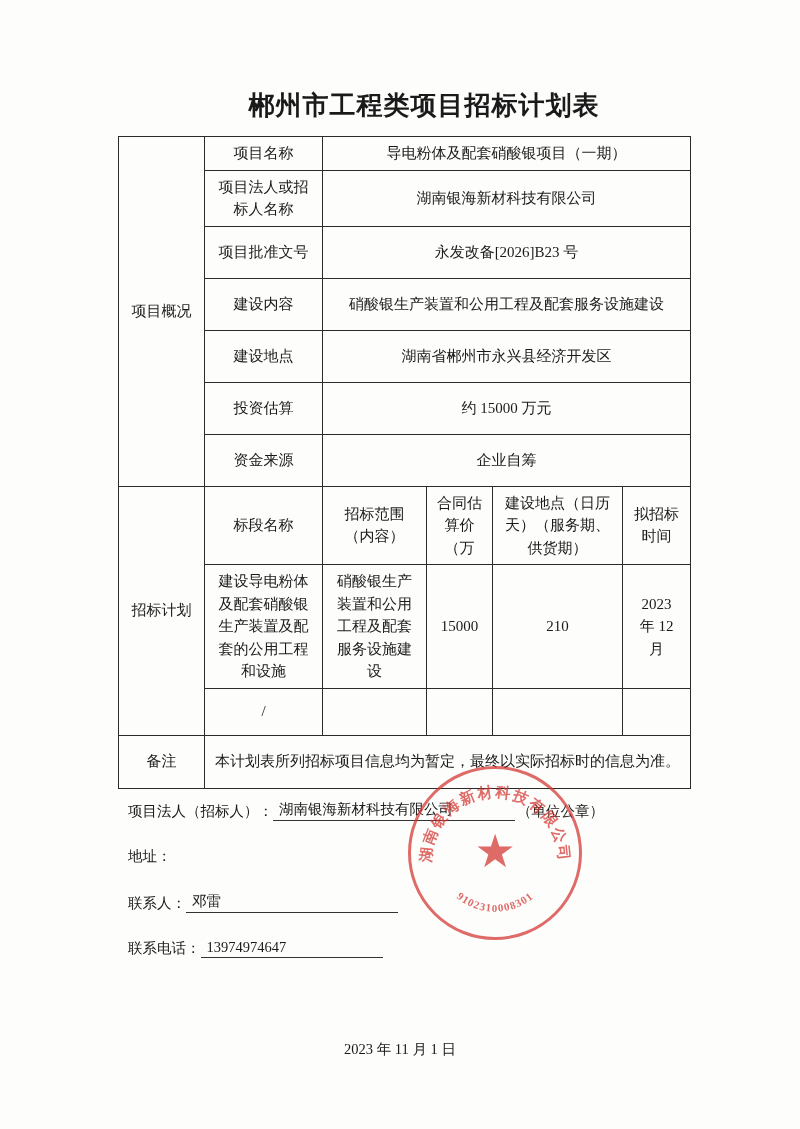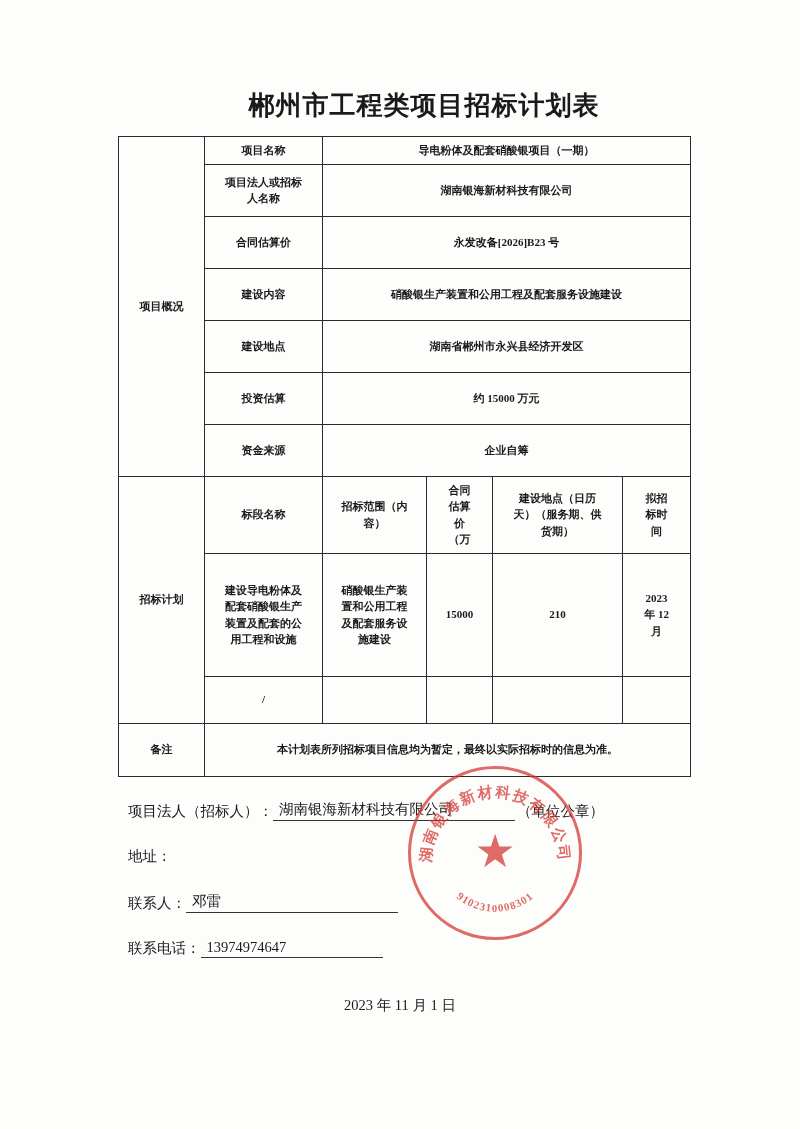--- a/index.html
+++ b/index.html
@@ -35,26 +35,25 @@
   table.main {
     position: absolute;
     top: 136px;
     left: 118px;
     width: 572px;
     border-collapse: collapse;
     table-layout: fixed;
   }
   table.main td {
     border: 1px solid #2b2b2b;
-    font-size: 11px;
+    font-size: 15px;
     text-align: center;
     vertical-align: middle;
-    padding: 5px 18px;
+    padding: 5px 10px;
     line-height: 1.5;
-    font-weight: bold;
   }
   td.lbl {
     font-size: 12.5px;
   }
   td.rowhead {
     width: 86px;
   }
   td.field {
     width: 118px;
   }
@@ -103,21 +102,21 @@
     padding: 0 6px 1px 6px;
     min-width: 120px;
     text-align: left;
   }
   .f-suffix {
     flex: 0 0 auto;
     padding-left: 2px;
   }
   .date-line {
     position: absolute;
-    top: 996px;
+    top: 1040px;
     left: 0;
     width: 800px;
     text-align: center;
     font-size: 14.5px;
     box-sizing: border-box;
   }
   
   .seal {
     position: absolute;
     left: 408px;
@@ -174,21 +173,21 @@
       <tr>
         <td class="rowhead lbl" rowspan="7">项目概况</td>
         <td class="field">项目名称</td>
         <td colspan="4">导电粉体及配套硝酸银项目（一期）</td>
       </tr>
       <tr class="tall">
         <td class="field">项目法人或招标人名称</td>
         <td colspan="4">湖南银海新材科技有限公司</td>
       </tr>
       <tr class="tall">
-        <td class="field">合同估算价</td>
+        <td class="field">项目批准文号</td>
         <td colspan="4">永发改备[2026]B23 号</td>
       </tr>
       <tr class="tall">
         <td class="field">建设内容</td>
         <td colspan="4" class="leftish">硝酸银生产装置和公用工程及配套服务设施建设</td>
       </tr>
       <tr class="tall">
         <td class="field">建设地点</td>
         <td colspan="4">湖南省郴州市永兴县经济开发区</td>
       </tr>

